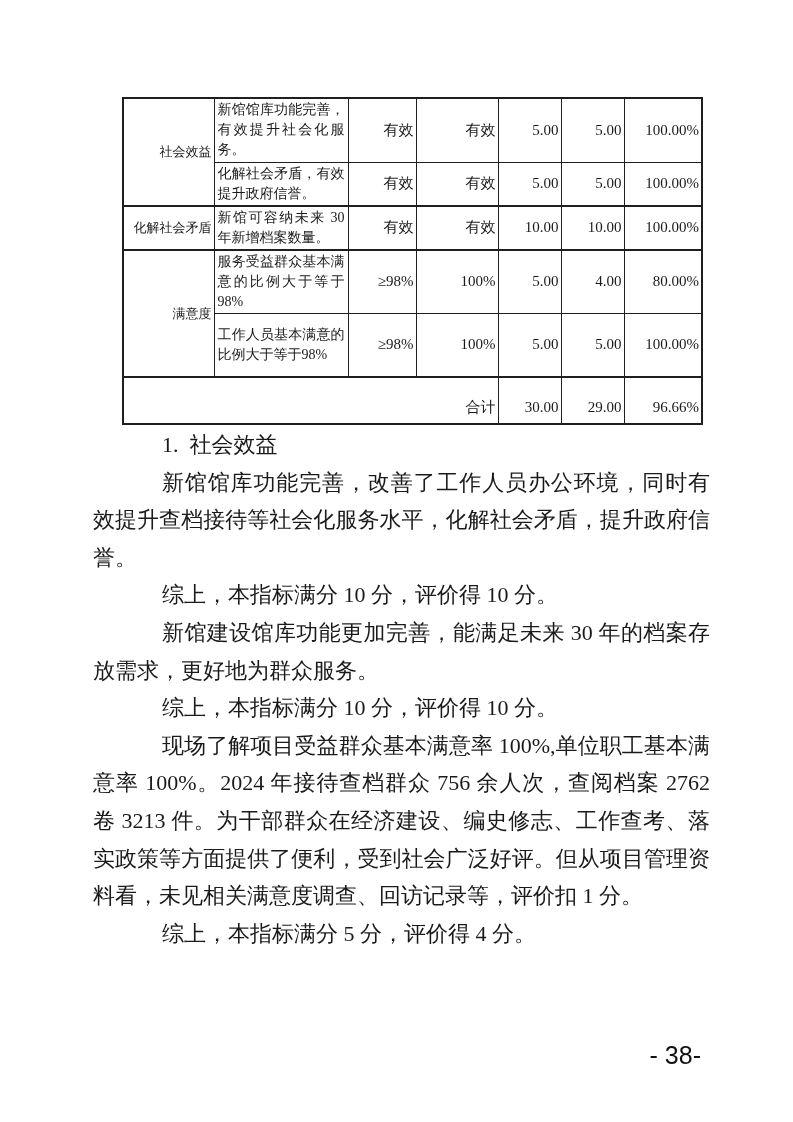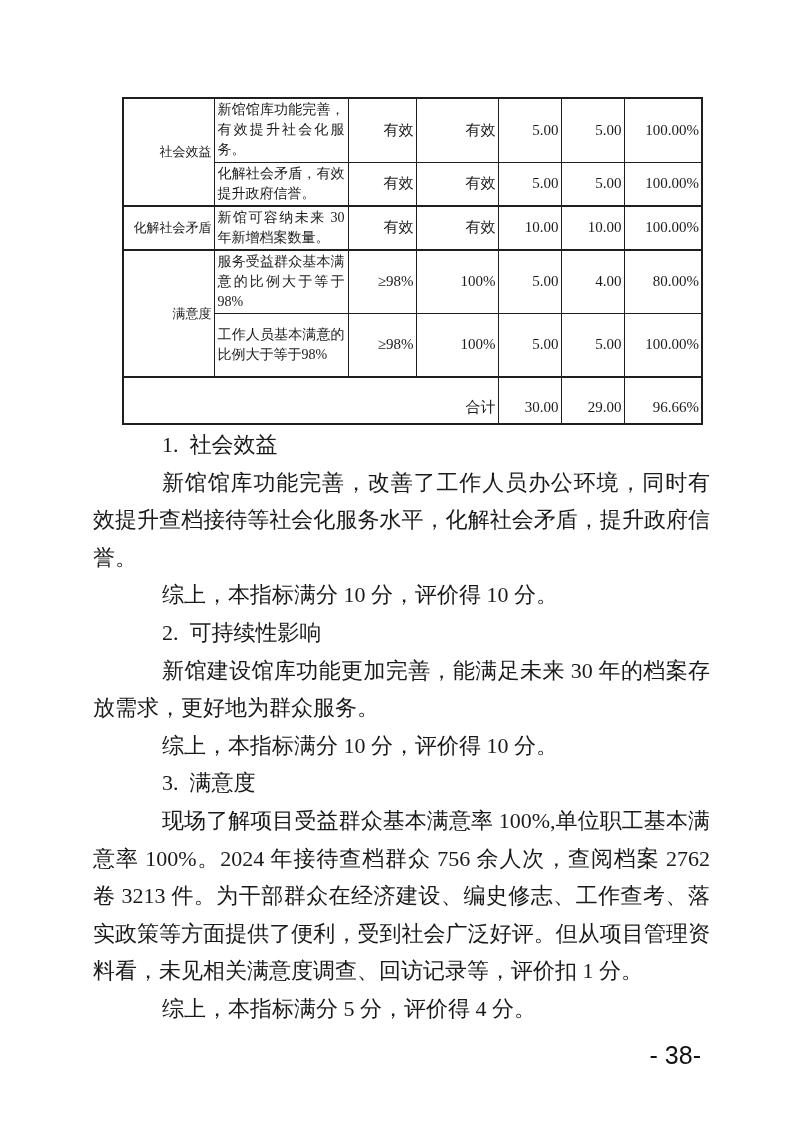--- a/index.html
+++ b/index.html
@@ -140,23 +140,21 @@
         <td>29.00</td>
         <td>96.66%</td>
       </tr>
     </tbody>
   </table>
 
   <div class="body-text">
     <p>1.&nbsp; 社会效益</p>
     <p>新馆馆库功能完善，改善了工作人员办公环境，同时有效提升查档接待等社会化服务水平，化解社会矛盾，提升政府信誉。</p>
     <p>综上，本指标满分 10 分，评价得 10 分。</p>
-    <p>2.&nbsp; 可持续性影响</p>
     <p>新馆建设馆库功能更加完善，能满足未来 30 年的档案存放需求，更好地为群众服务。</p>
     <p>综上，本指标满分 10 分，评价得 10 分。</p>
-    <p>3.&nbsp; 满意度</p>
     <p>现场了解项目受益群众基本满意率 100%,单位职工基本满意率 100%。2024 年接待查档群众 756 余人次，查阅档案 2762 卷 3213 件。为干部群众在经济建设、编史修志、工作查考、落实政策等方面提供了便利，受到社会广泛好评。但从项目管理资料看，未见相关满意度调查、回访记录等，评价扣 1 分。</p>
     <p>综上，本指标满分 5 分，评价得 4 分。</p>
   </div>
 
   <div class="page-number">- 38-</div>
 
 </div>
 
 </body></html>

